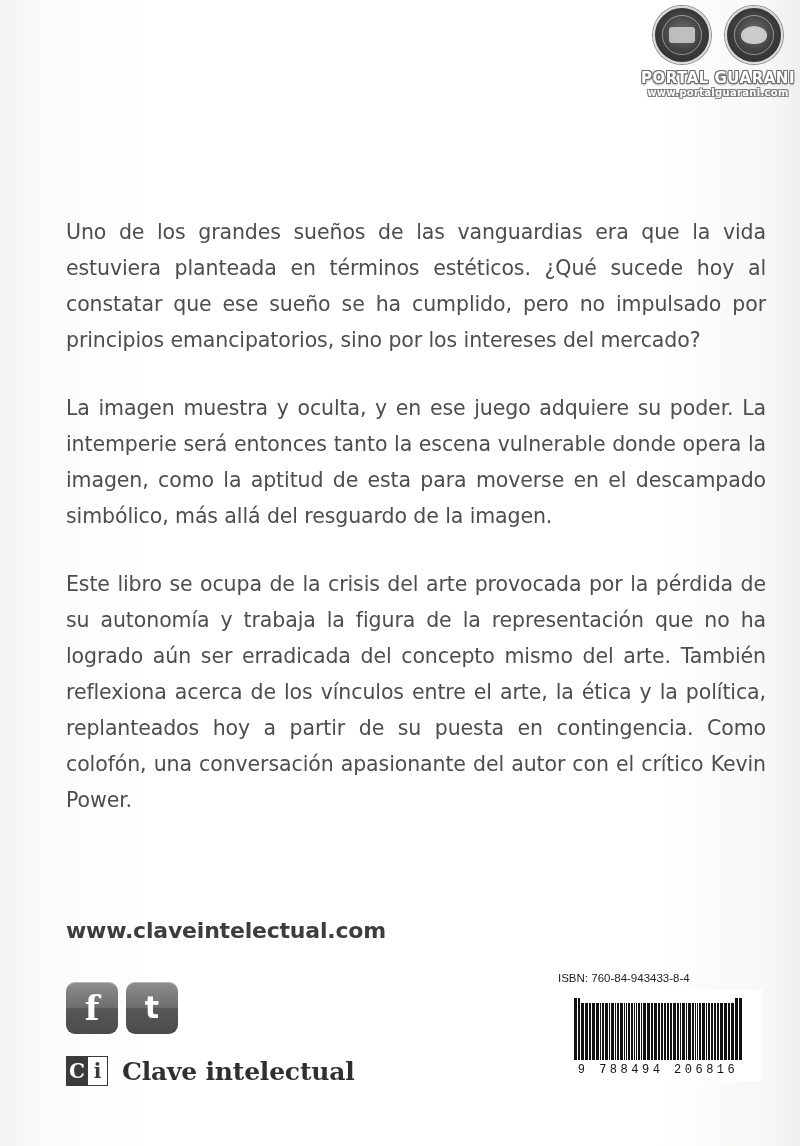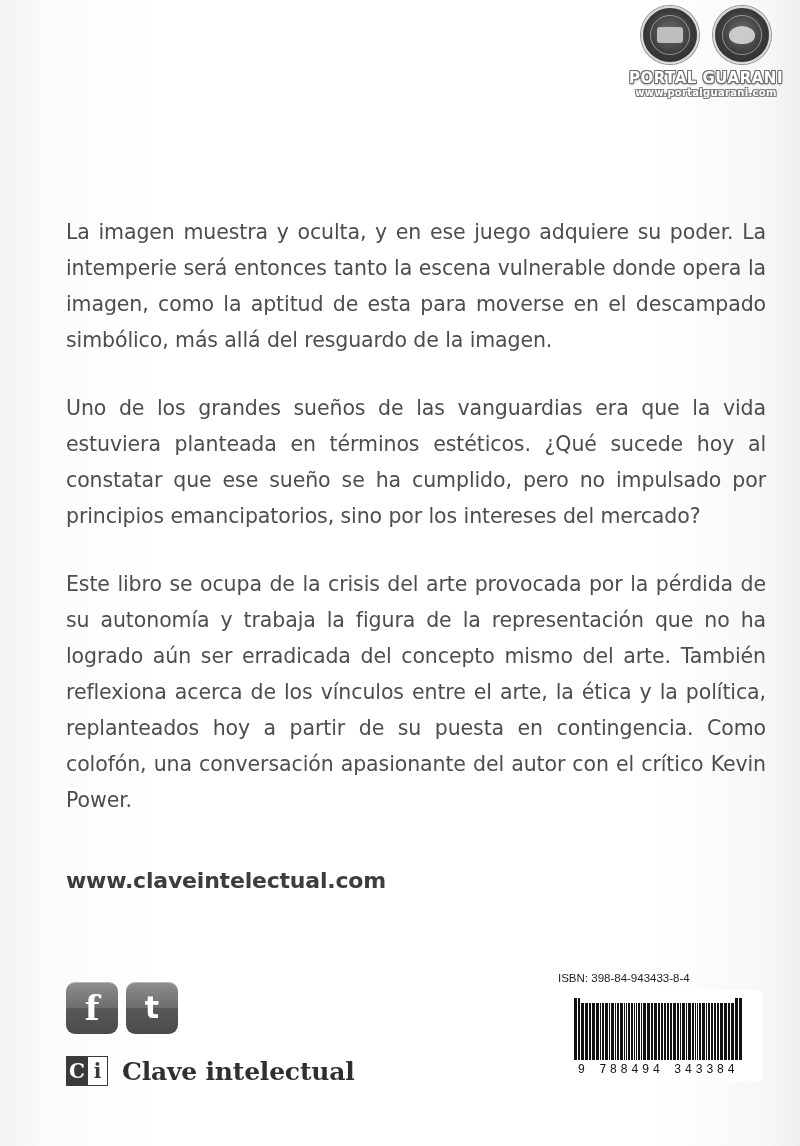--- a/index.html
+++ b/index.html
@@ -19,21 +19,21 @@
     left: 0; top: 0;
     width: 800px;
     height: 1146px;
     background: linear-gradient(to right, #f3f3f1 0%, #fbfbfa 6%, #ffffff 20%, #ffffff 82%, #f7f7f6 96%, #efefee 100%);
   }
 
   
   .watermark {
     position: absolute;
     top: 6px;
-    right: 14px;
+    right: 2px;
     width: 160px;
     text-align: center;
     user-select: none;
   }
   .wm-seals {
     display: flex;
     justify-content: center;
     gap: 14px;
   }
   .seal {
@@ -106,21 +106,21 @@
     text-align: justify;
     letter-spacing: -0.1px;
     hyphens: manual;
   }
   .copy p:last-child { margin-bottom: 8px; }
 
   
   .site-url {
     position: absolute;
     left: 66px;
-    top: 868px;
+    top: 918px;
     font-family: "DejaVu Sans", "Liberation Sans", sans-serif;
     font-weight: bold;
     font-size: 22px;
     color: #3d3d3d;
     letter-spacing: -0.2px;
   }
 
   
   .social {
     position: absolute;
@@ -255,22 +255,22 @@
       </div>
       <div class="seal seal2">
         <span class="seal-center"></span>
       </div>
     </div>
     <div class="wm-title">PORTAL GUARANI</div>
     <div class="wm-sub">www.portalguarani.com</div>
   </div>
 
   <div class="copy">
+    <p>Uno de los grandes sueños de las vanguardias era que la vida estuviera planteada en términos estéticos. ¿Qué sucede hoy al constatar que ese sueño se ha cumplido, pero no impulsado por principios emancipatorios, sino por los intereses del mercado?</p>
     <p>La imagen muestra y oculta, y en ese juego adquiere su poder. La intemperie será entonces tanto la escena vulnerable donde opera la imagen, como la aptitud de esta para moverse en el descampado simbólico, más allá del resguardo de la imagen.</p>
-    <p>Uno de los grandes sueños de las vanguardias era que la vida estuviera planteada en términos estéticos. ¿Qué sucede hoy al constatar que ese sueño se ha cumplido, pero no impulsado por principios emancipatorios, sino por los intereses del mercado?</p>
     <p>Este libro se ocupa de la crisis del arte provocada por la pérdida de su autonomía y trabaja la figura de la representación que no ha logrado aún ser erradicada del concepto mismo del arte. También reflexiona acerca de los vínculos entre el arte, la ética y la política, replanteados hoy a partir de su puesta en contingencia. Como colofón, una conversación apasionante del autor con el crítico Kevin Power.</p>
   </div>
 
   <div class="site-url">www.claveintelectual.com</div>
 
   <div class="social">
     <div class="sq fb">
       <span class="glyph">f</span>
     </div>
     <div class="sq tw">
@@ -280,21 +280,21 @@
 
   <div class="publisher">
     <div class="pub-mark">
       <span class="pub-c">C</span>
       <span class="pub-i">i</span>
     </div>
     <div class="pub-name">Clave intelectual</div>
   </div>
 
   <div class="isbn-block">
-    <div class="isbn-text">ISBN: 398-84-943433-8-4</div>
+    <div class="isbn-text">ISBN: 760-84-943433-8-4</div>
     <div class="barcode-box">
       <div class="bars" id="bars">
           <i style="width: 3px; height: 100%;"></i>
           <i style="width: 2px; height: 100%;"></i>
           <i style="width: 3px; height: 92%;"></i>
           <i style="width: 3px; height: 92%;"></i>
           <i style="width: 2px; height: 92%;"></i>
           <i style="width: 3px; height: 92%;"></i>
           <i style="width: 3px; height: 92%;"></i>
           <i style="width: 1px; height: 92%;"></i>
@@ -338,17 +338,17 @@
           <i style="width: 2px; height: 92%;"></i>
           <i style="width: 2px; height: 92%;"></i>
           <i style="width: 2px; height: 92%;"></i>
           <i style="width: 3px; height: 92%;"></i>
           <i style="width: 3px; height: 92%;"></i>
           <i style="width: 2px; height: 92%;"></i>
           <i style="width: 3px; height: 92%;"></i>
           <i style="width: 3px; height: 100%;"></i>
           <i style="width: 3px; height: 100%;"></i>
         </div>
-      <div class="bc-digits">9 788494 343384</div>
+      <div class="bc-digits">9 788494 206816</div>
     </div>
   </div>
 
 </div>
 
 </body></html>

